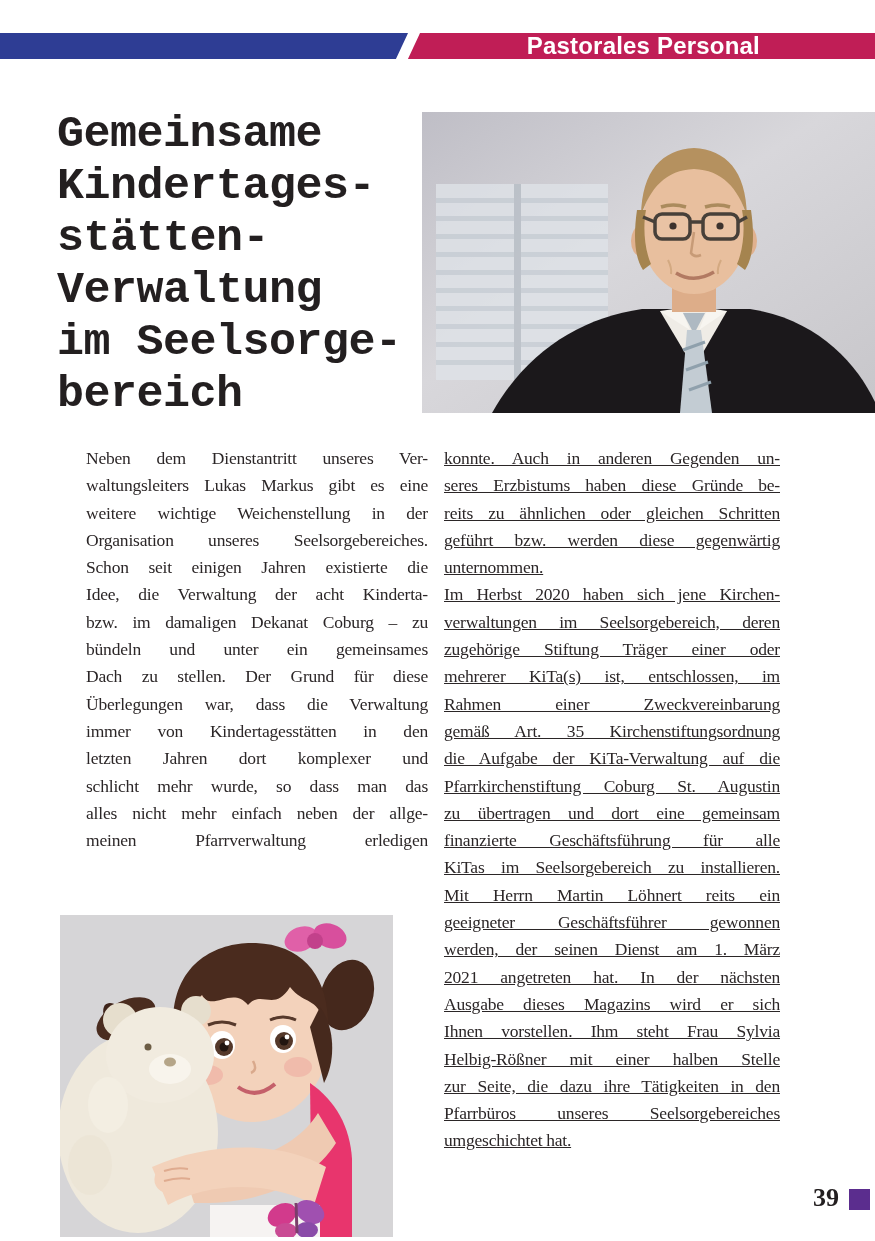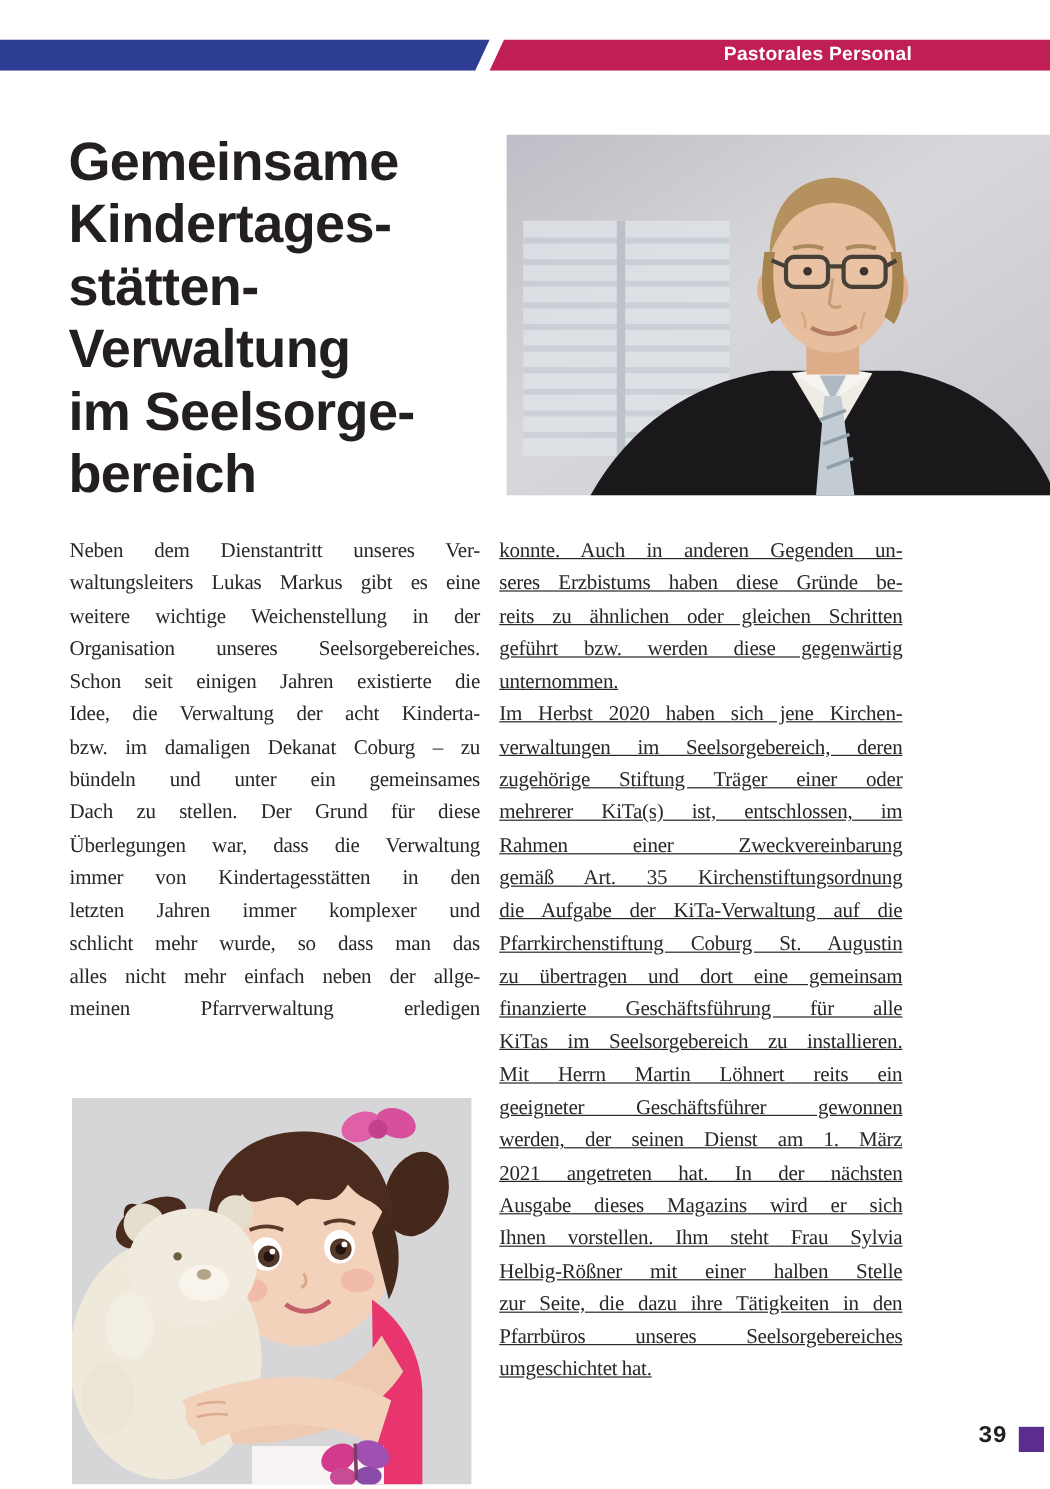--- a/index.html
+++ b/index.html
@@ -8,49 +8,50 @@
     background:#ffffff; overflow:hidden;
     font-family:"Liberation Serif", serif; color:#2b2627;
   }
   
   #header-bar { position:absolute; top:33px; left:0; width:875px; height:26px; overflow:hidden; }
   .bar-seg { position:absolute; top:0; height:26px; }
   #bar-blue { left:-34px; width:436px; transform:skewX(-25deg); }
   #bar-red  { left:414px; width:530px; transform:skewX(-25deg); }
   #section-label {
     position:absolute; top:0; right:115px; height:26px; line-height:26px;
-    font-family:"Liberation Sans", sans-serif; font-weight:bold; font-size:16px;
+    font-family:"Liberation Sans", sans-serif; font-weight:bold; font-size:24px;
     color:#ffffff; letter-spacing:0.2px; white-space:nowrap;
   }
   
   #article-title {
     position:absolute; left:57px; top:109px; width:365px;
     font-family:"Liberation Sans", sans-serif; font-weight:bold;
     font-size:45px; line-height:52px; color:#231f20; letter-spacing:-0.5px;
   }
-  #article-title .tline { text-align:left; text-align-last:left; }
+  #article-title .tline { text-align:left; text-align-last:left;font-family:Liberation Mono, monospace; }
   
   .bodycol {
     position:absolute; top:445px;
     font-size:17.5px; line-height:27.3px; letter-spacing:-0.2px; word-spacing:-0.5px;
     color:#2b2627;
+    margin-left:28px;
   }
   #col-left  { left:58px;  width:342px; }
   #col-right { left:416px; width:336px;text-decoration:underline; }
   .tline { text-align:justify; text-align-last:justify; white-space:normal; }
   .tline.flush { text-align-last:left; }
   
   #man-photo   { position:absolute; left:422px; top:112px; width:453px; height:301px; }
   #child-photo { position:absolute; left:60px;  top:915px; width:333px; height:322px; }
   #man-photo svg, #child-photo svg { display:block; width:100%; height:100%; }
   
   #page-number {
     position:absolute; top:1185px; right:36px;
-    font-family:Liberation Mono, monospace; font-weight:bold;
-    font-size:20px; line-height:26px; color:#231f20;
+    font-family:Liberation Serif, serif; font-weight:bold;
+    font-size:26px; line-height:26px; color:#231f20;
   }
   #corner-marker { position:absolute; top:1189px; right:5px; width:21px; height:21px; }
 </style>
 </head>
 <body>
 
 <div id="page">
 
   <div id="header-bar">
     <div id="bar-blue" class="bar-seg" style="background: rgb(46, 61, 148);"></div>
@@ -145,21 +146,21 @@
       <div class="tline">waltungsleiters Lukas Markus gibt es eine</div>
       <div class="tline">weitere wichtige Weichenstellung in der</div>
       <div class="tline">Organisation unseres Seelsorgebereiches.</div>
       <div class="tline">Schon seit einigen Jahren existierte die</div>
       <div class="tline">Idee, die Verwaltung der acht Kinderta-</div>
       <div class="tline">bzw. im damaligen Dekanat Coburg – zu</div>
       <div class="tline">bündeln und unter ein gemeinsames</div>
       <div class="tline">Dach zu stellen. Der Grund für diese</div>
       <div class="tline">Überlegungen war, dass die Verwaltung</div>
       <div class="tline">immer von Kindertagesstätten in den</div>
-      <div class="tline">letzten Jahren immer komplexer und</div>
+      <div class="tline">letzten Jahren dort komplexer und</div>
       <div class="tline">schlicht mehr wurde, so dass man das</div>
       <div class="tline">alles nicht mehr einfach neben der allge-</div>
       <div class="tline">meinen Pfarrverwaltung erledigen</div>
     </div>
   <div id="col-right" class="bodycol">
       <div class="tline">konnte. Auch in anderen Gegenden un-</div>
       <div class="tline">seres Erzbistums haben diese Gründe be-</div>
       <div class="tline">reits zu ähnlichen oder gleichen Schritten</div>
       <div class="tline">geführt bzw. werden diese gegenwärtig</div>
       <div class="tline flush">unternommen.</div>

